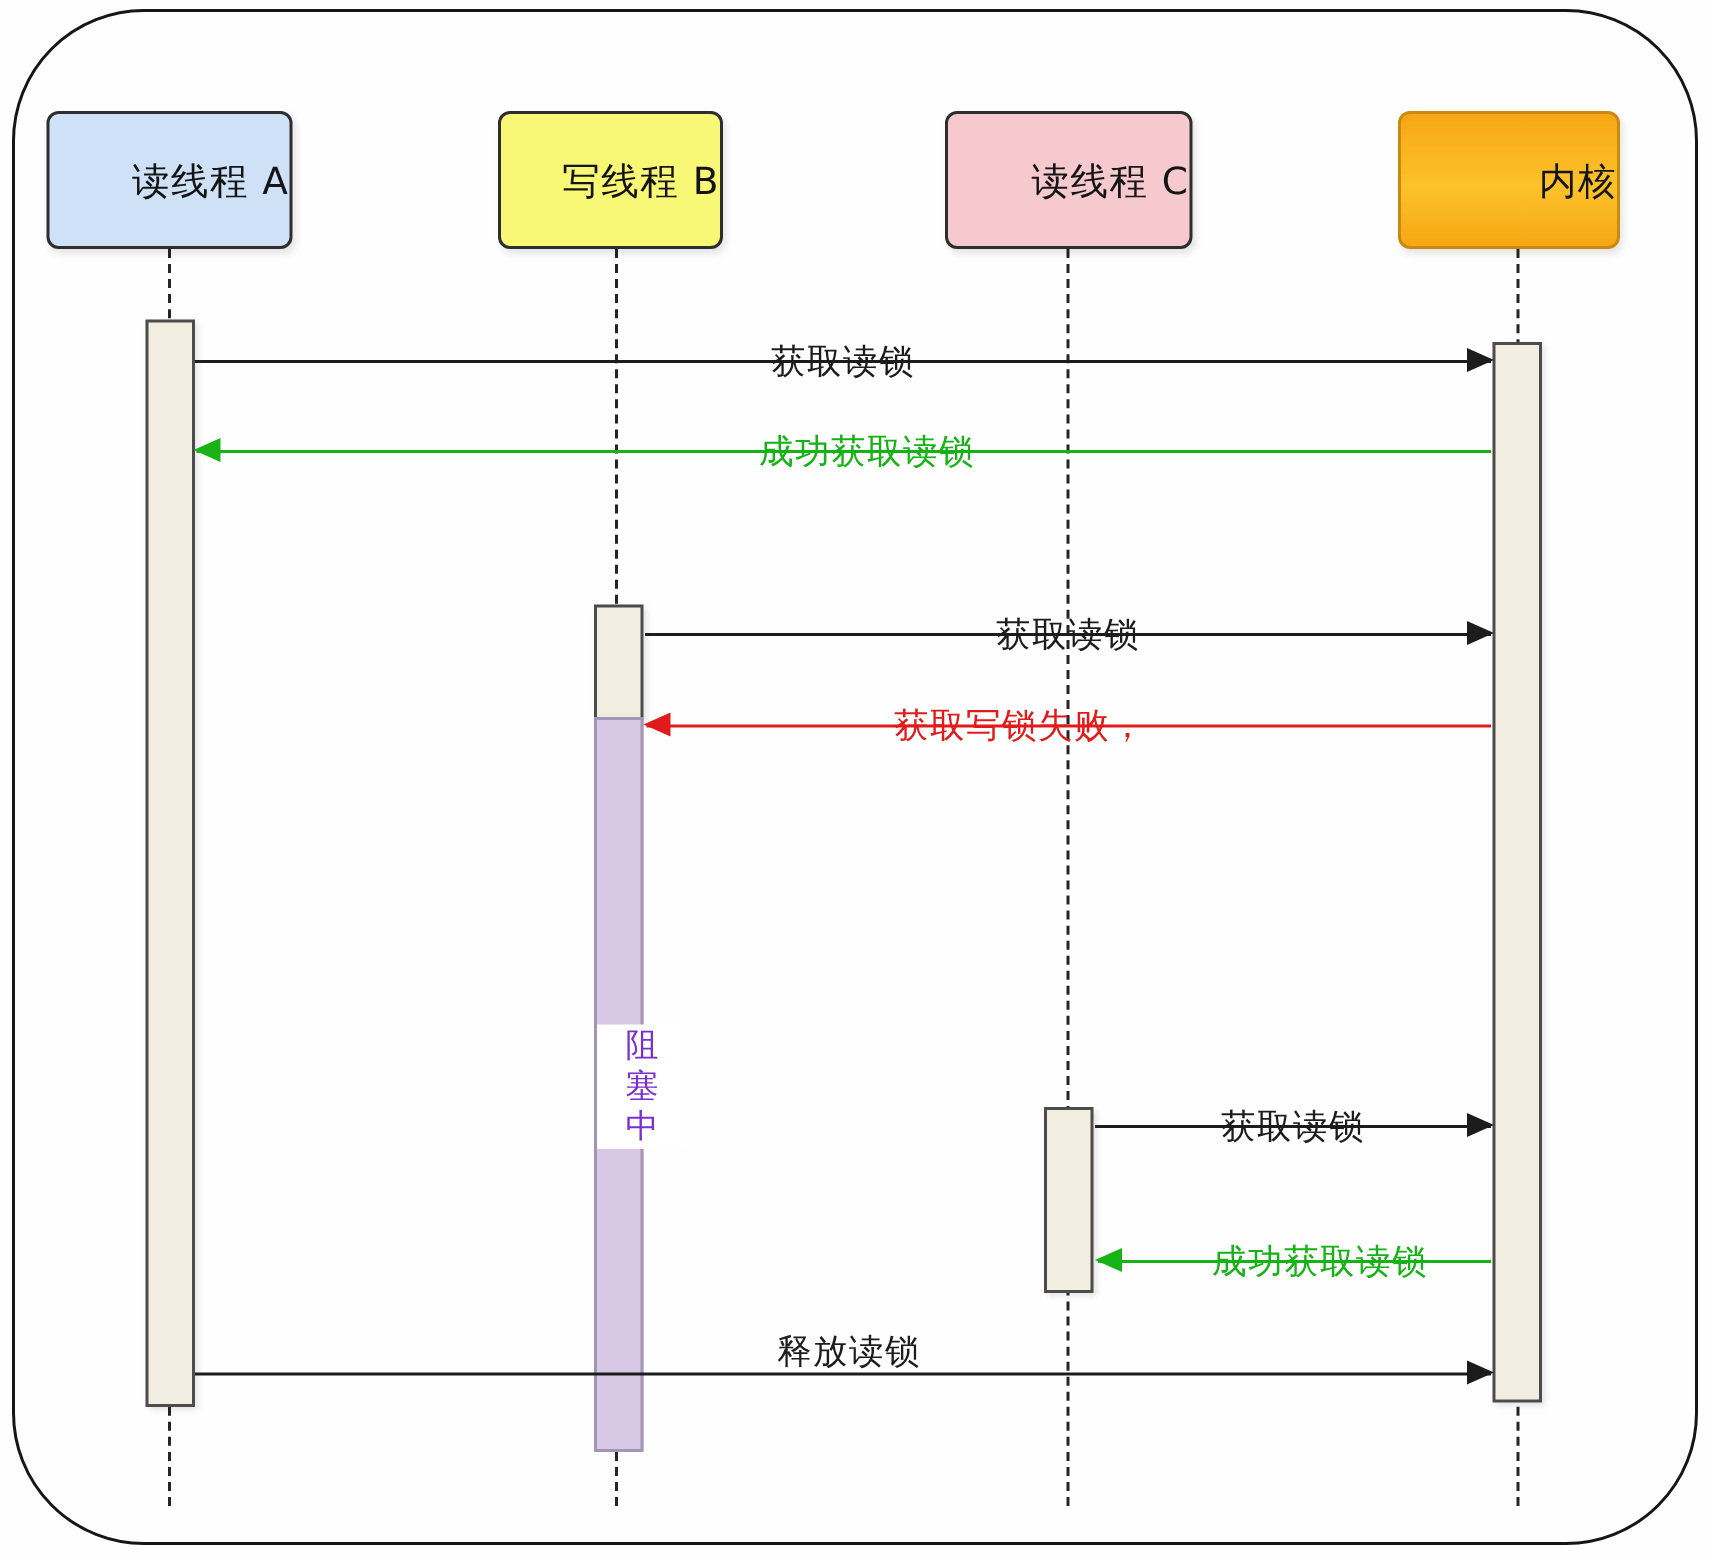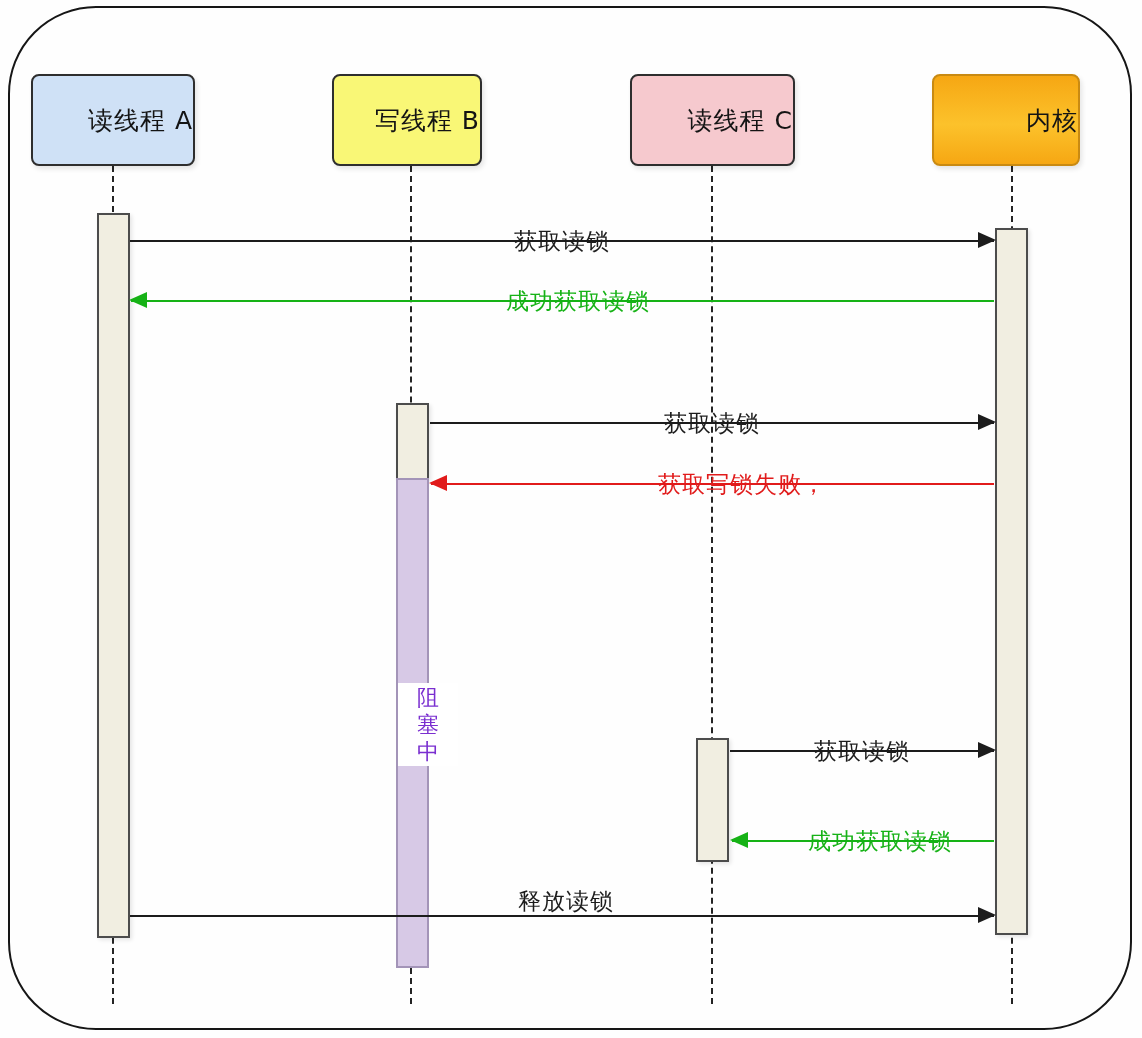--- a/index.html
+++ b/index.html
@@ -39,21 +39,21 @@
   .msg .head.left{left:-2px;border-right:18px solid #1c1c1c;}
   .msg.green .line{border-top-color:var(--green);}
   .msg.green .head.left{border-right-color:var(--green);}
   .msg.red .line{border-top-color:var(--red);}
   .msg.red .head.left{border-right-color:var(--red);}
 
   .msg-label{position:absolute;white-space:nowrap;font-size:23px;color:#1c1c1c;
     transform:translate(-50%,-50%);letter-spacing:1px;}
   .msg-label.above{transform:translate(-50%,-88%);margin-left:36px;}
   .msg-label.green{color:var(--green);margin-left:16px;}
-  .msg-label.red{color:var(--red);text-align:right;white-space:normal;
+  .msg-label.red{color:var(--red);text-align:left;white-space:normal;
     line-height:26px;width:230px;}
 </style>
 </head>
 <body>
 
 <div class="canvas">
 
   <div class="outer-frame"></div>
 
   <div class="lifeline" style="left:112px"></div>

